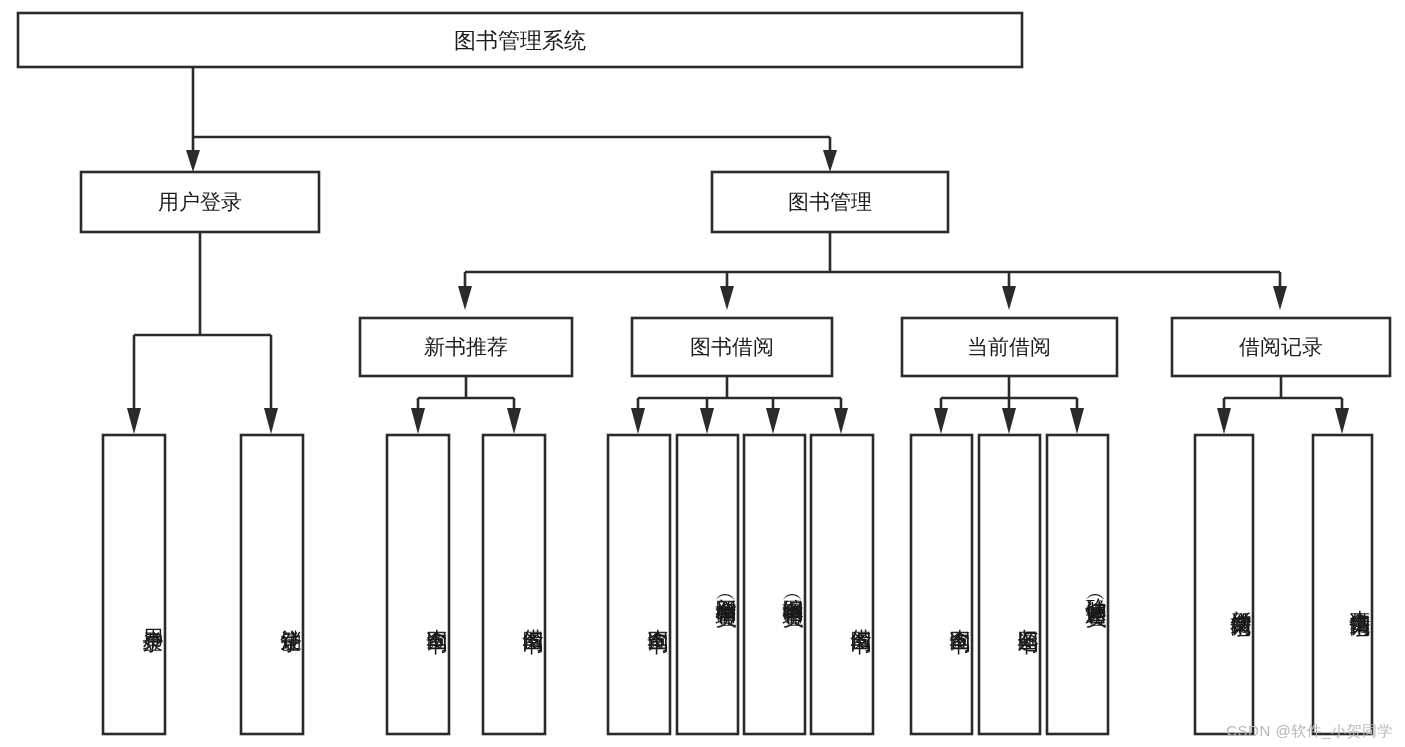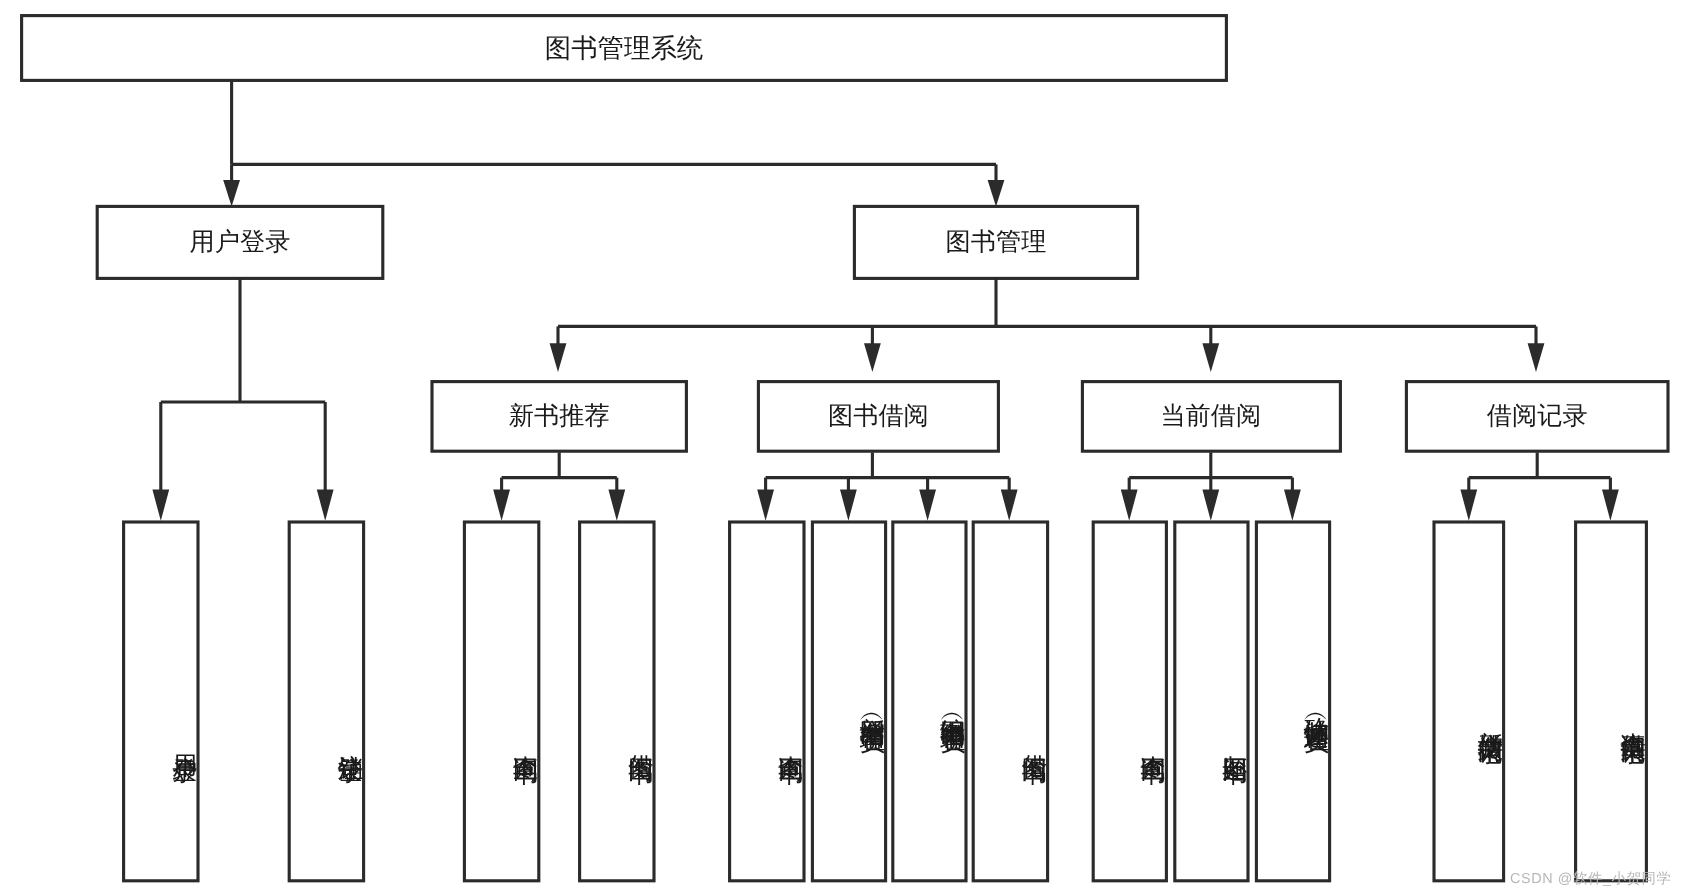--- a/index.html
+++ b/index.html
@@ -68,21 +68,21 @@
     align-items: flex-start;
     justify-content: center;
     white-space: nowrap;
     pointer-events: none;
   }
   .watermark {
     position: absolute;
     right: 12px;
     bottom: 6px;
     font-family: "Liberation Sans", "DejaVu Sans", sans-serif;
-    font-size: 12px;
+    font-size: 15px;
     color: #b8b8b8;
     white-space: nowrap;
     letter-spacing: 0.5px;
   }
 </style>
 </head>
 <body>
 
 <div id="diagram-root">
 

